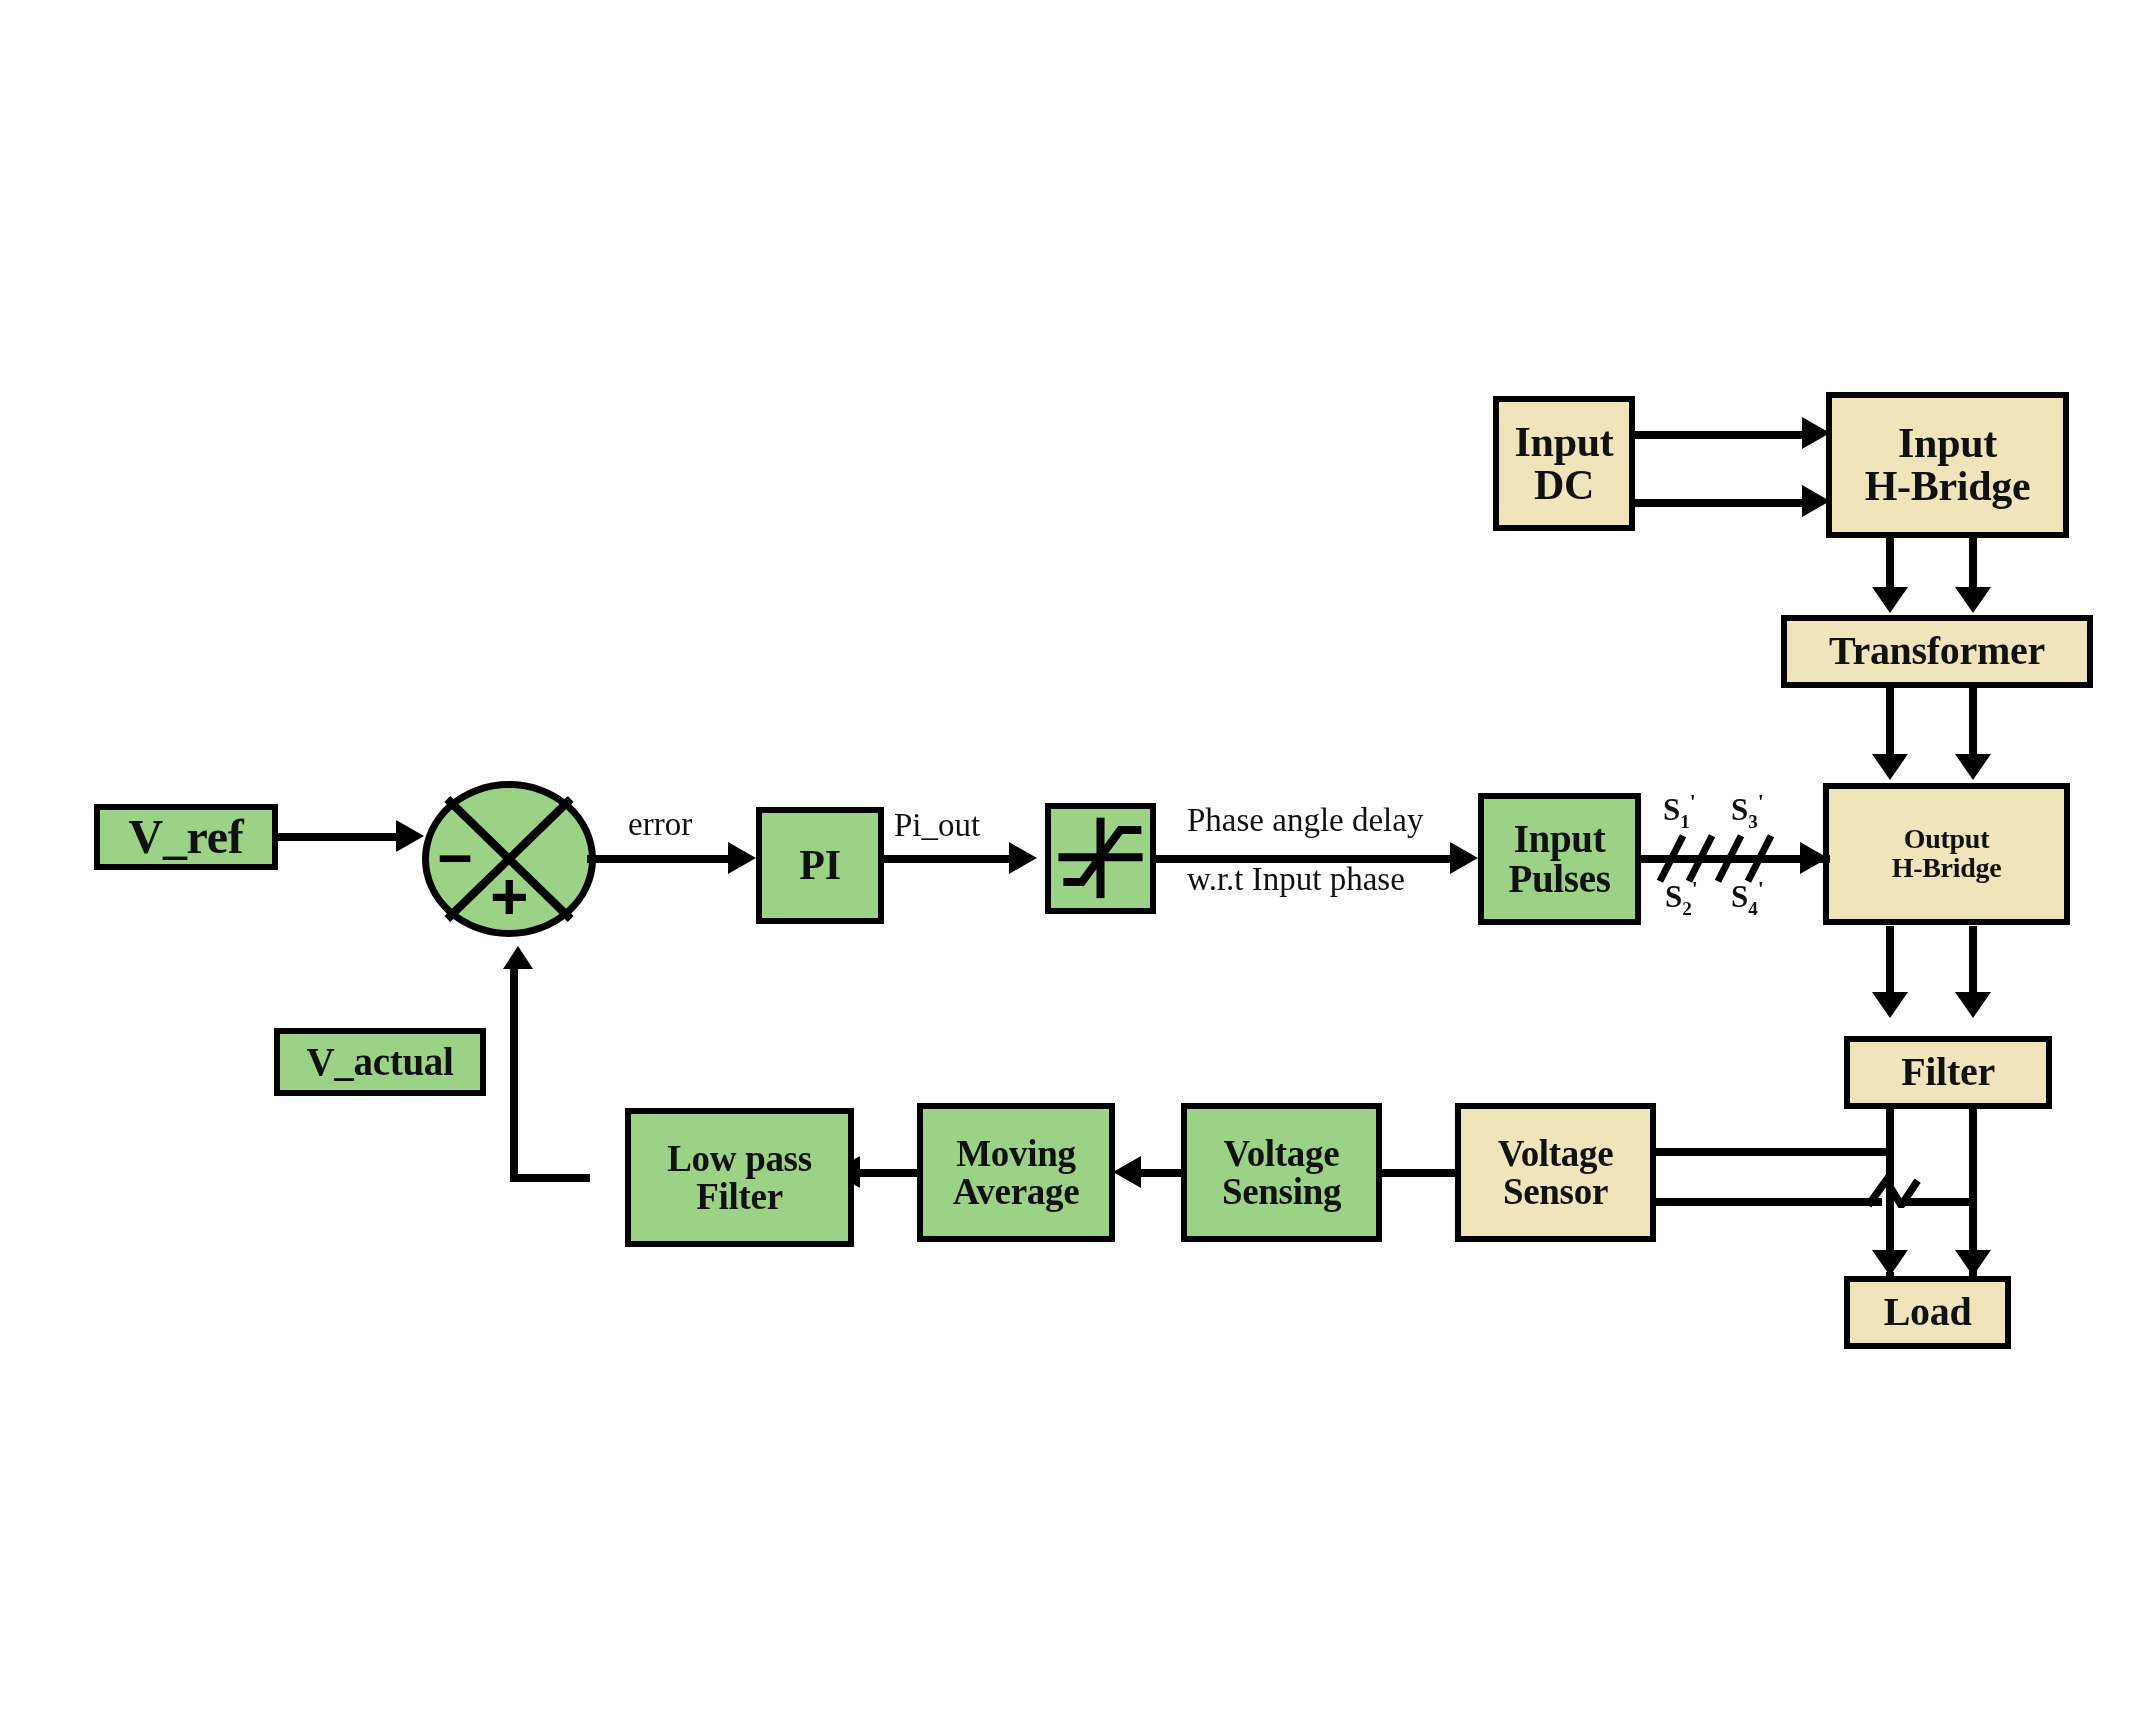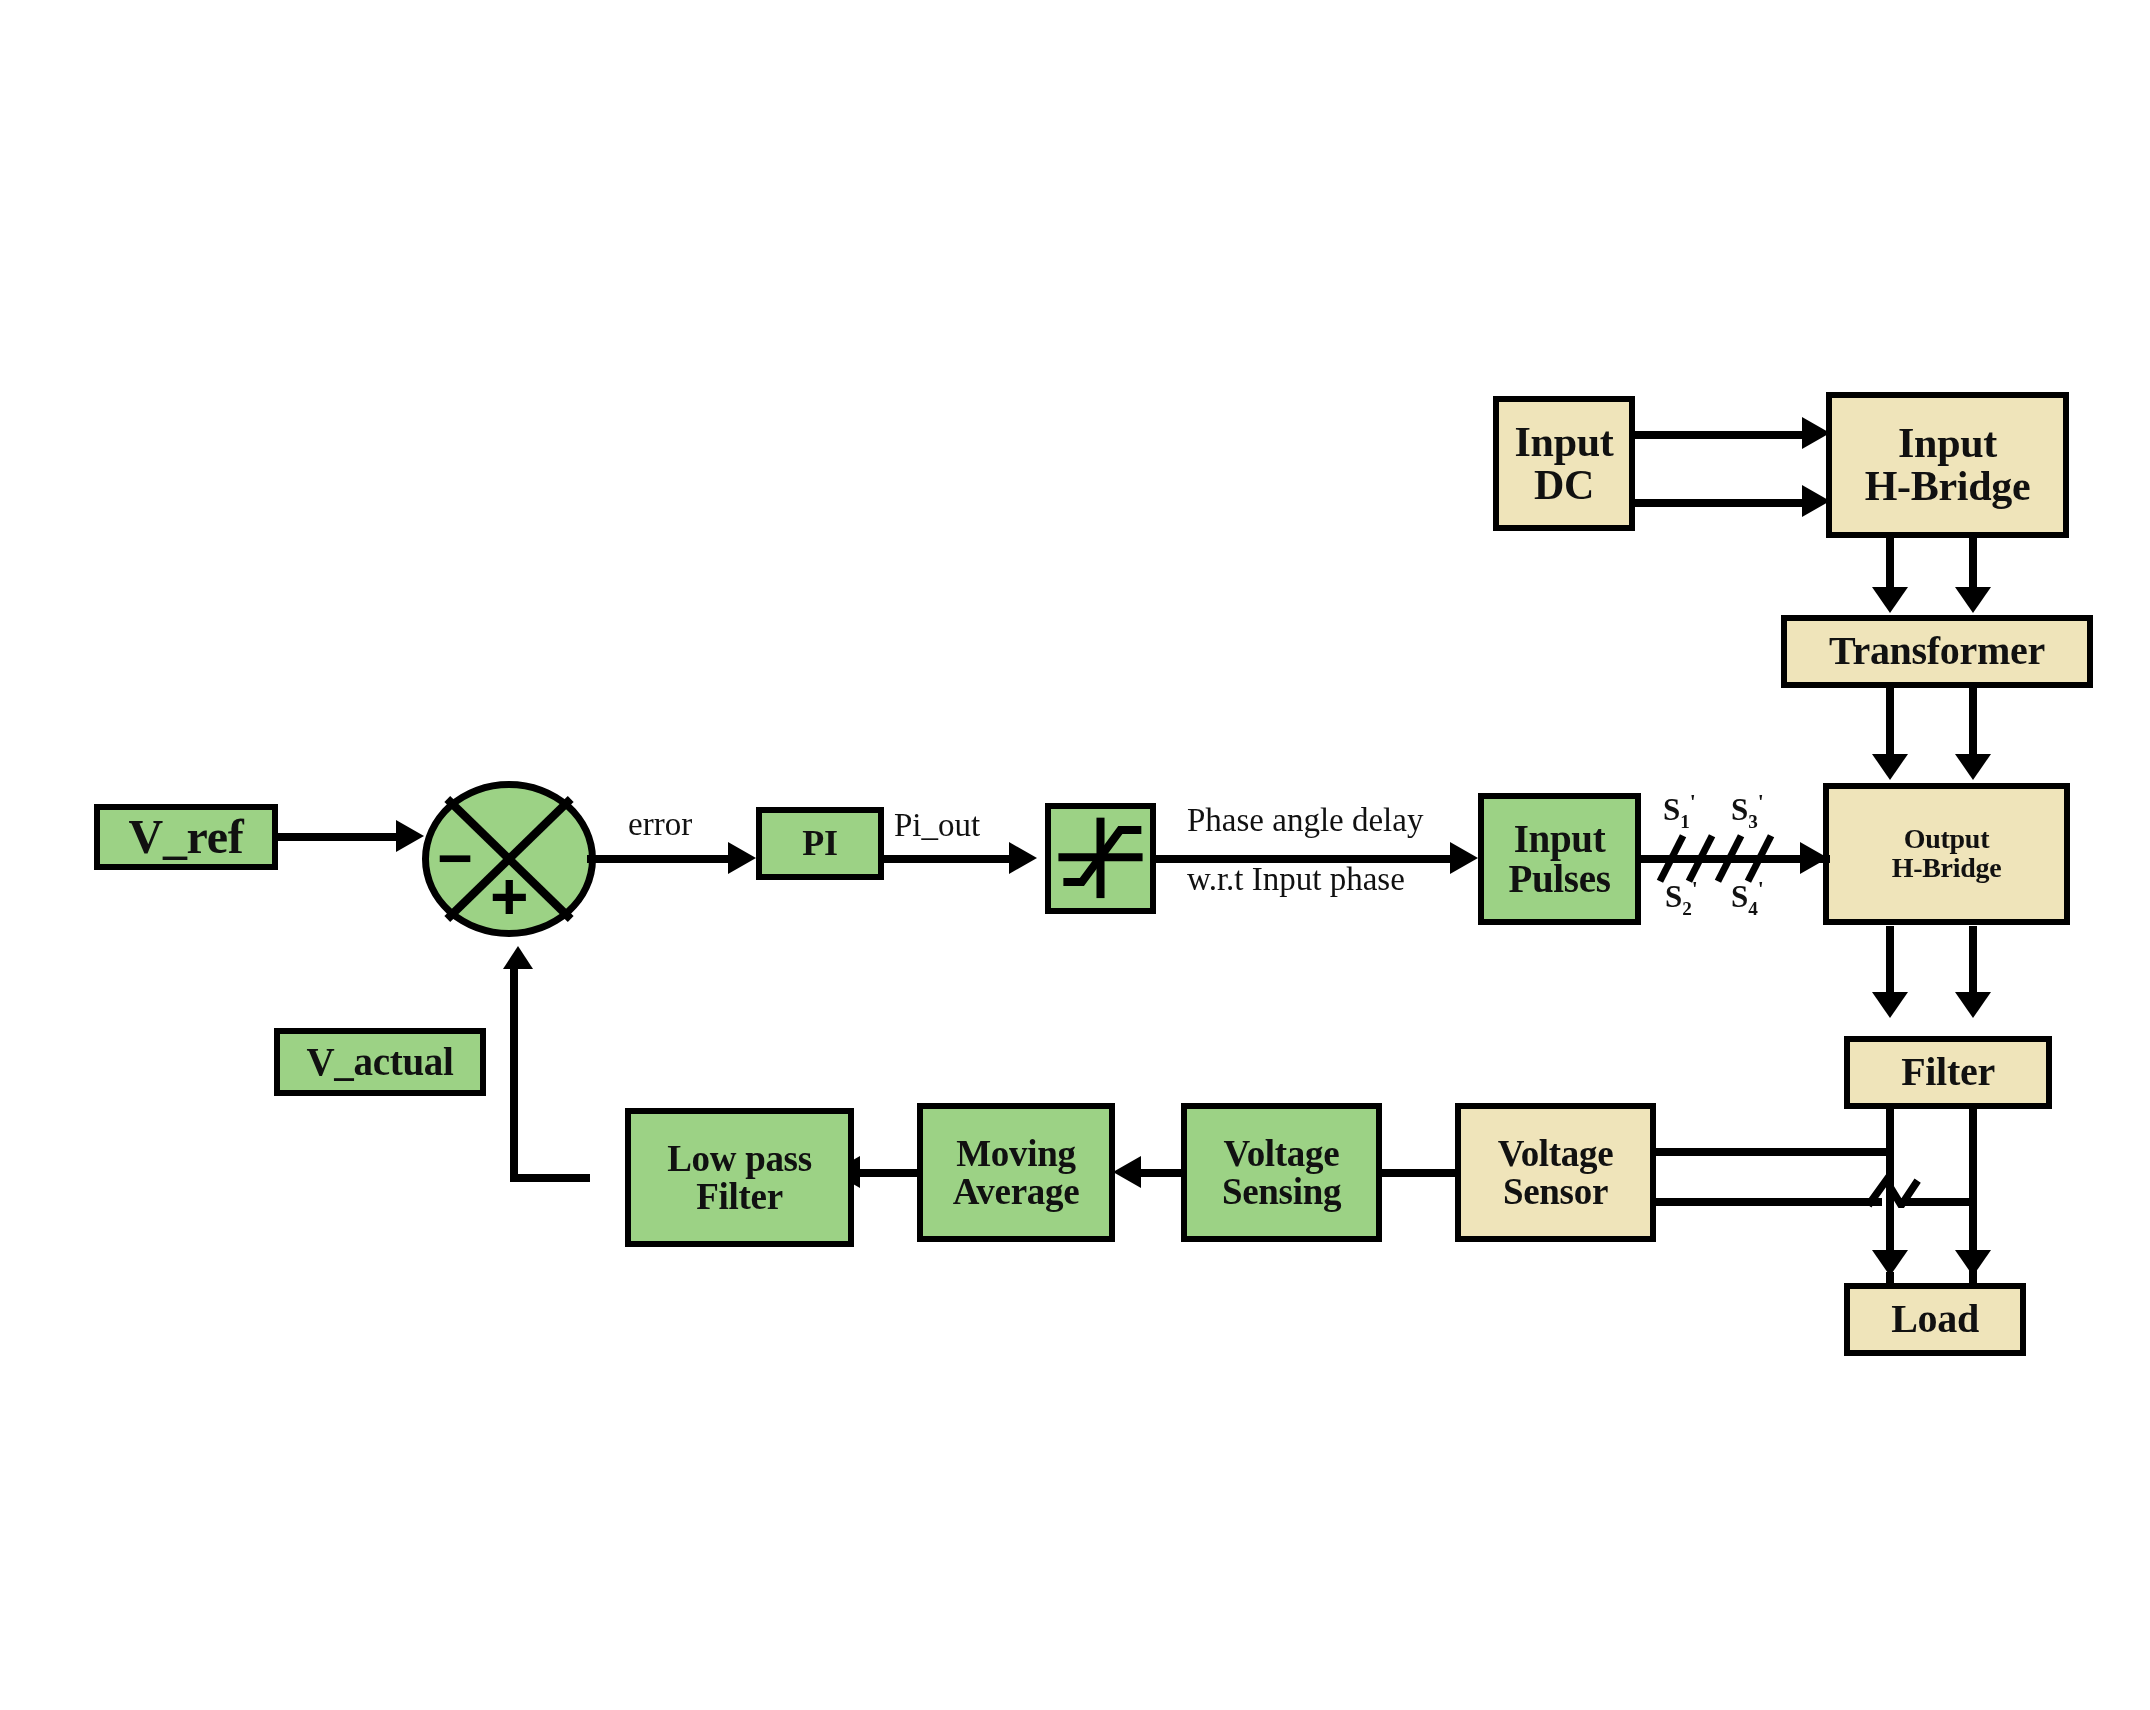--- a/index.html
+++ b/index.html
@@ -118,21 +118,21 @@
 
   <div class="blk tan" style="left:1844px;top:1036px;width:208px;height:73px;font-size:40px;">Filter</div>
 
   <div class="wire wv" style="left:1886px;top:1109px;height:149px;"></div>
   <div class="wire wv" style="left:1886px;top:1272px;height:66px;"></div>
   <div class="arr arr-d" style="left:1872px;top:1250px;"></div>
 
   <div class="wire wv" style="left:1969px;top:1109px;height:215px;"></div>
   <div class="arr arr-d" style="left:1955px;top:1250px;"></div>
 
-  <div class="blk tan" style="left:1844px;top:1276px;width:182px;height:73px;font-size:40px;margin-top:7px;">Load</div>
+  <div class="blk tan" style="left:1844px;top:1276px;width:167px;height:73px;font-size:40px;">Load</div>
 
   <div class="wire wh" style="left:1611px;top:1148px;width:278px;"></div>
   <div class="arr arr-l" style="left:1585px;top:1135px;"></div>
 
   <div class="wire wh" style="left:1611px;top:1198px;width:271px;"></div>
   <div class="wire wh" style="left:1904px;top:1198px;width:69px;"></div>
 
   <svg class="icon" style="position:absolute;left:1865px;top:1171px;" width="56" height="37" viewBox="0 0 80 54">
     <polyline points="4,50 30,14 52,50 76,14" fill="none" stroke="#000" stroke-width="11"></polyline>
   </svg>
@@ -177,21 +177,21 @@
       <line x1="214" y1="26" x2="36" y2="199" stroke="#000" stroke-width="12"></line>
     </svg>
     <div class="sumsign" style="left:15.3px;top:47px;font-size:61px;">−</div>
     <div class="sumsign" style="left:68px;top:82px;font-size:66px;">+</div>
   </div>
 
   <div class="wire wh" style="left:587px;top:855px;width:149px;"></div>
   <div class="arr arr-r" style="left:728px;top:842px;"></div>
   <div class="lbl" style="left:628px;top:806px;font-size:33px;">error</div>
 
-  <div class="blk green" style="left:756px;top:807px;width:128px;height:73px;font-size:36px;">PI</div>
+  <div class="blk green" style="left:756px;top:807px;width:128px;height:117px;font-size:42px;">PI</div>
 
   <div class="wire wh" style="left:882px;top:855px;width:135px;"></div>
   <div class="arr arr-r" style="left:1009px;top:842px;"></div>
   <div class="lbl" style="left:894px;top:807px;font-size:33px;">Pi_out</div>
 
   <div class="blk green" style="left:1045px;top:803px;width:111px;height:111px;padding:0;">
     <svg class="icon" width="111" height="111" viewBox="0 0 160 160">
 
       <line x1="12" y1="78" x2="148" y2="78" stroke="#000" stroke-width="13"></line>
       <line x1="80" y1="14" x2="80" y2="144" stroke="#000" stroke-width="13"></line>

